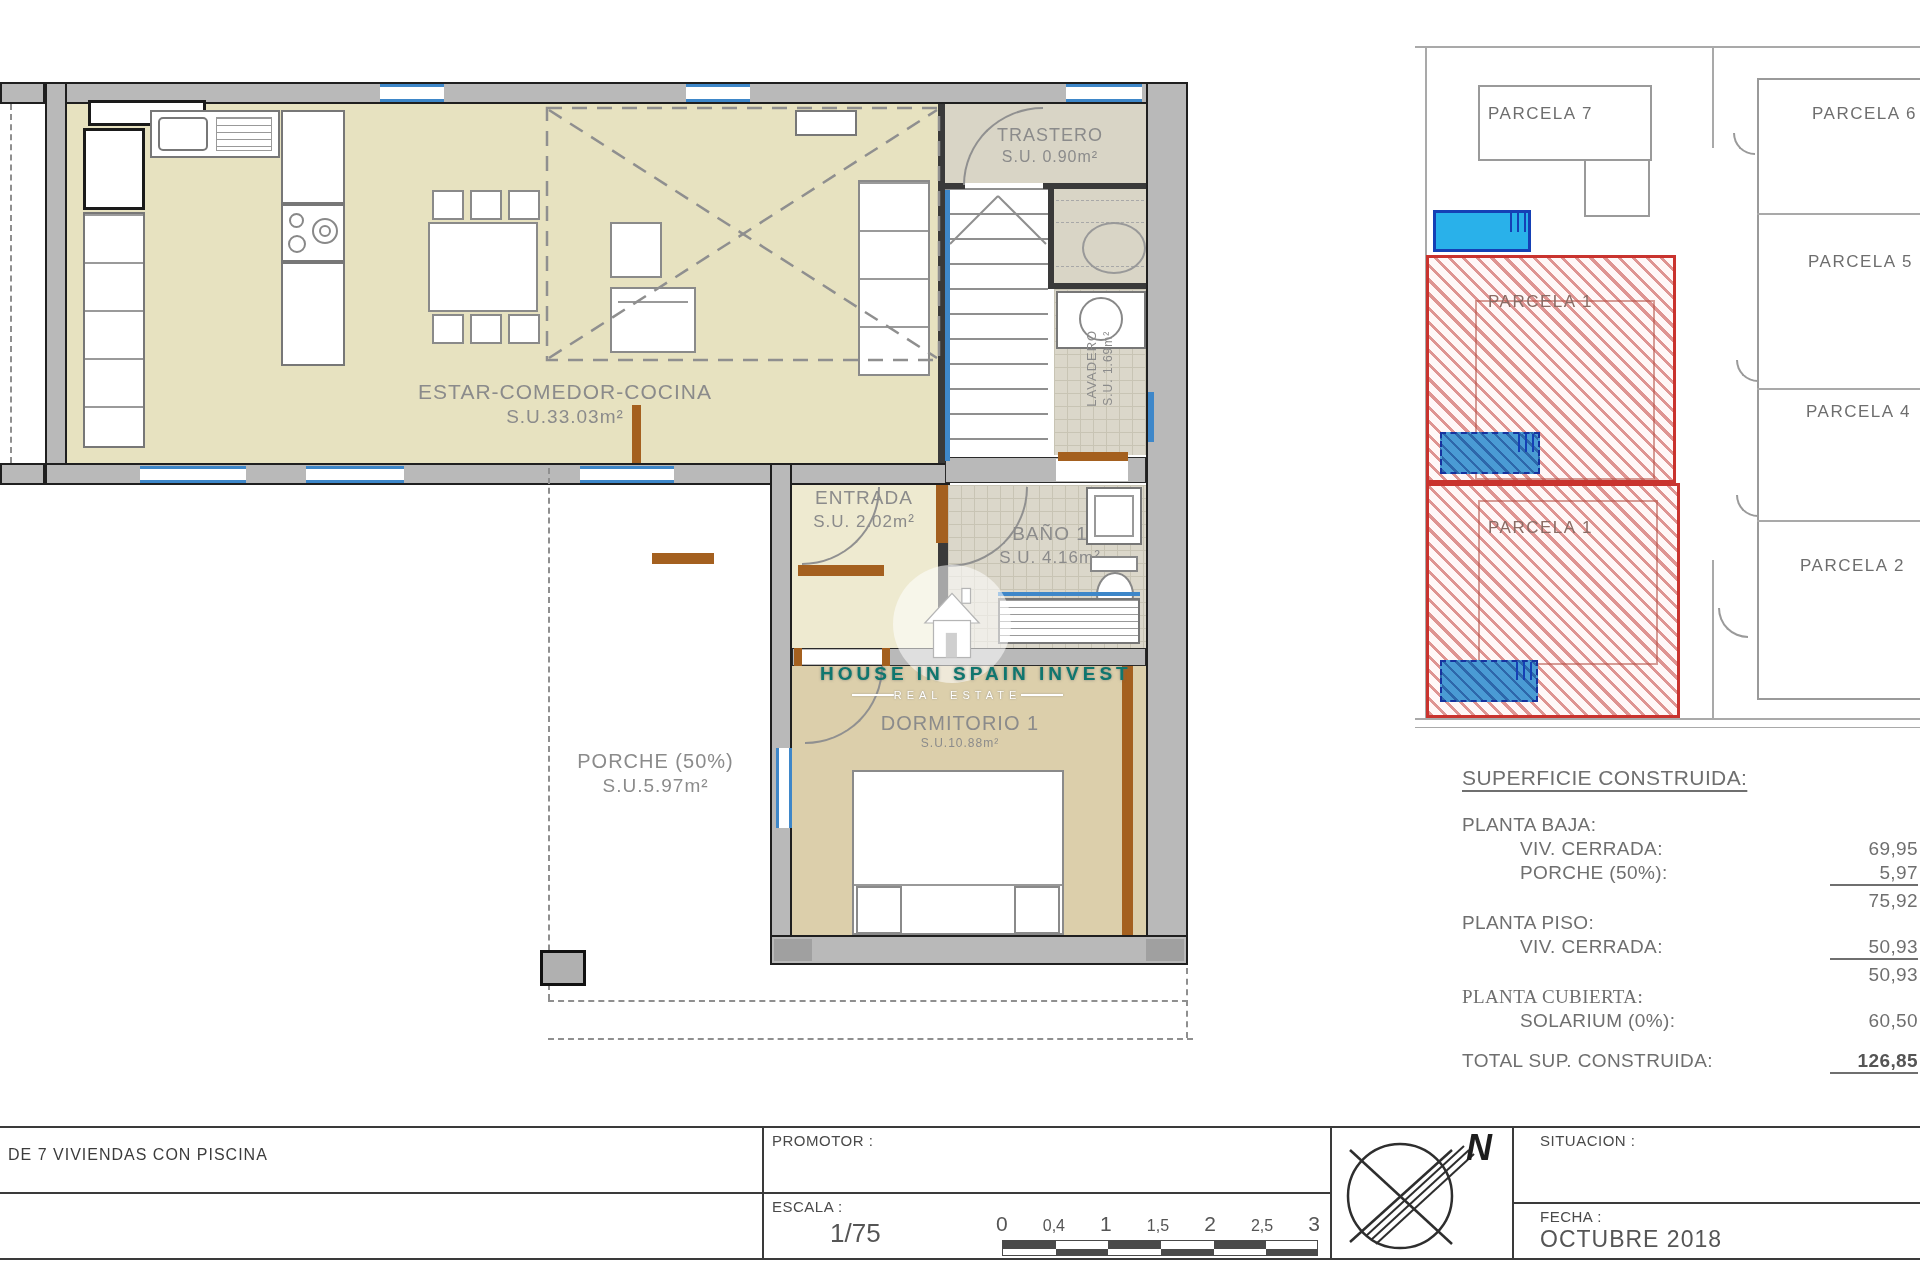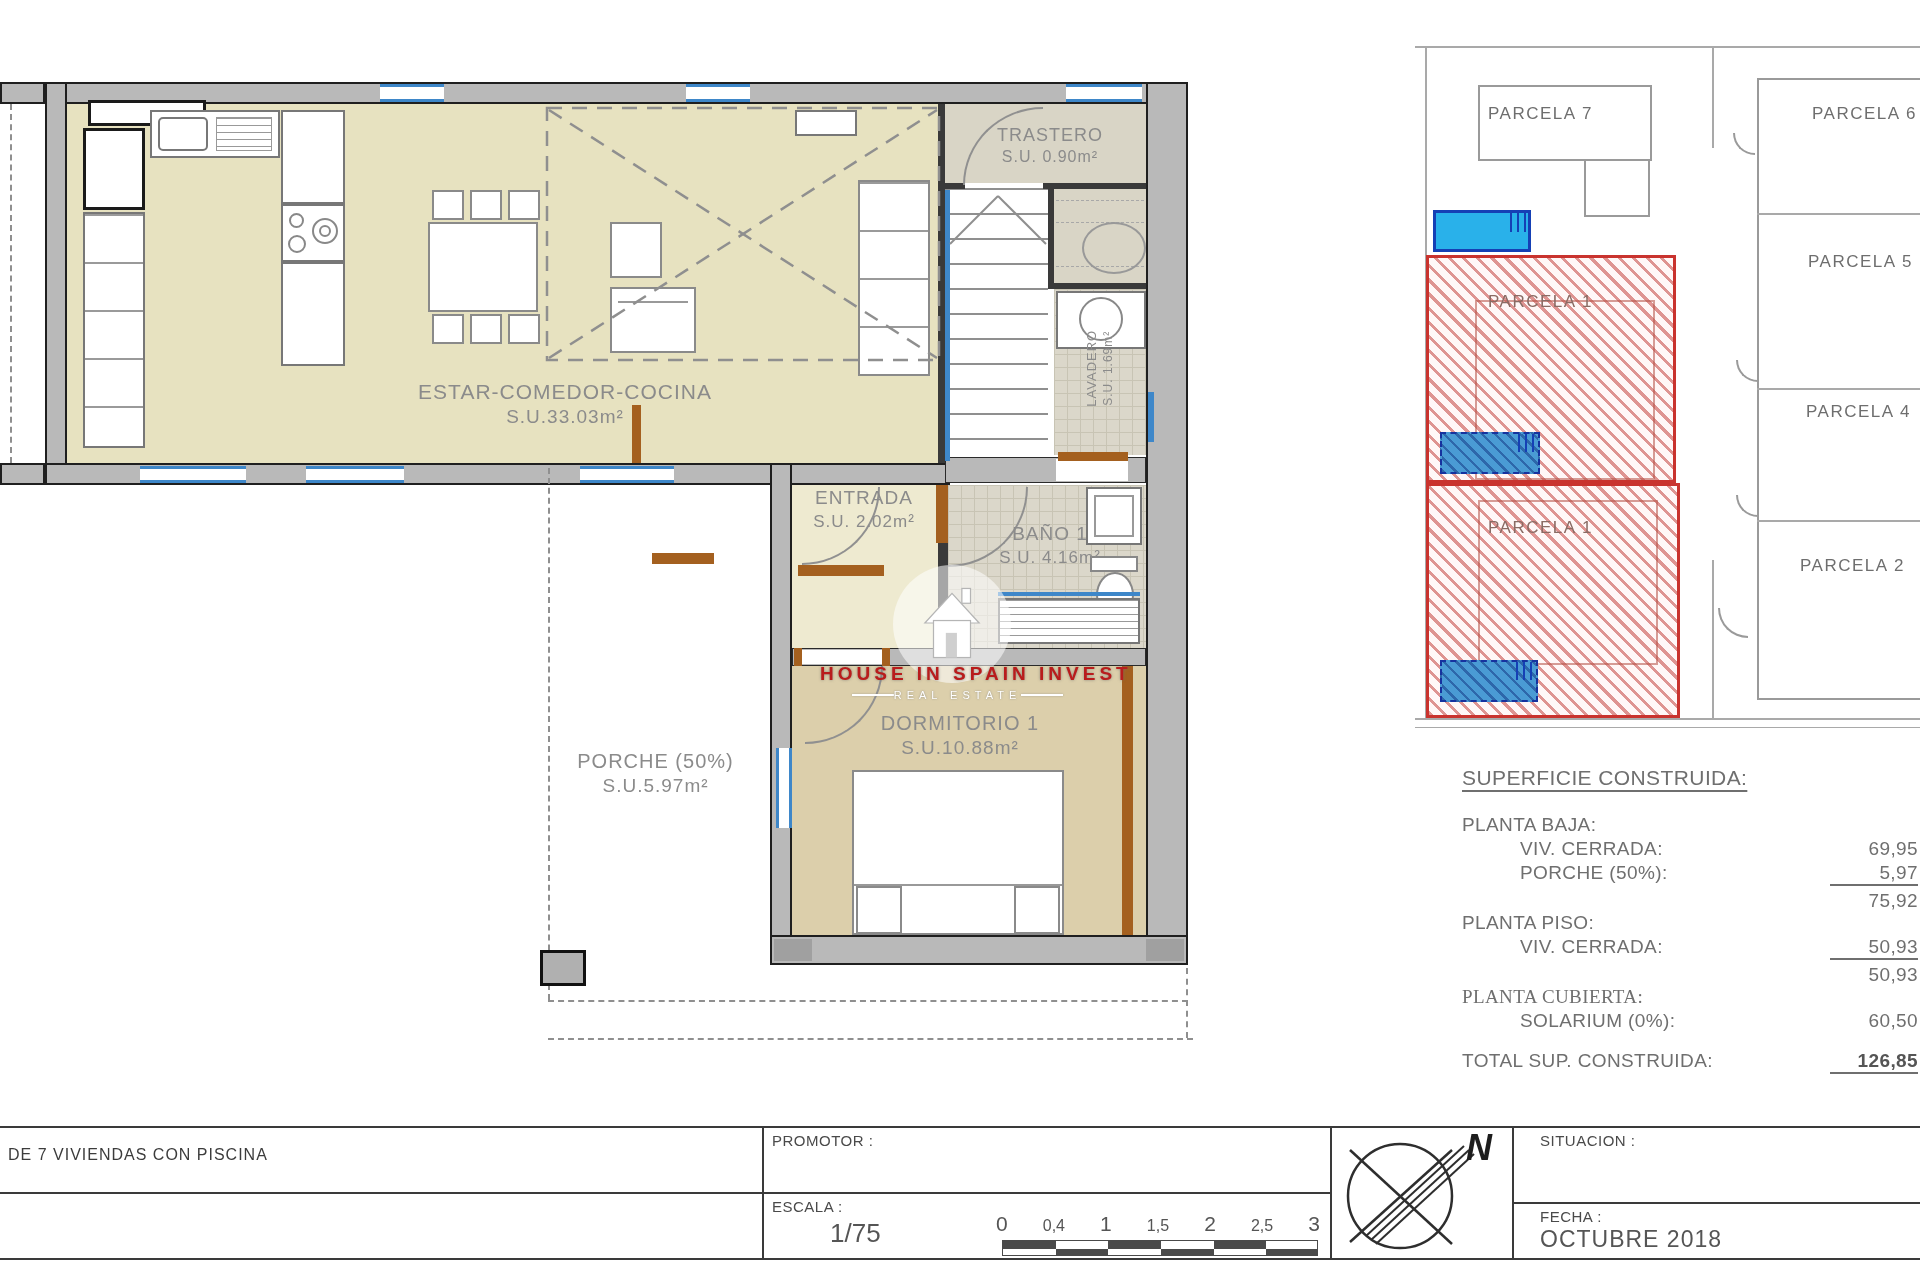--- a/index.html
+++ b/index.html
@@ -39,21 +39,21 @@
   .steps{background-image:repeating-linear-gradient(90deg,#1540b5 0 2px,transparent 2px 7px);}
   .sp-line{background:#a9a9a9;}
   .sp-bld{background:#fff;border:2px solid #9a9a9a;}
   .sp-lbl{color:#6e6e6e;font-size:17px;letter-spacing:1.5px;white-space:nowrap;}
   .sp-lbl-red{color:#8a6b64;font-size:17px;letter-spacing:1.5px;white-space:nowrap;}
   .tbl-txt{color:#6f6f6f;font-size:19px;letter-spacing:.4px;white-space:nowrap;}
   .tbl-val{color:#6f6f6f;font-size:19px;letter-spacing:.4px;text-align:right;width:88px;}
   .uline{border-bottom:2px solid #6f6f6f;}
   .tb-line{background:#3a3a3a;}
   .tb-small{font-size:15px;color:#4a4a4a;letter-spacing:.5px;white-space:nowrap;}
-  .wm-t1{color:#b91c1c;font-weight:bold;font-size:19px;letter-spacing:4px;text-align:center;
+  .wm-t1{color:#0f766e;font-weight:bold;font-size:19px;letter-spacing:4px;text-align:center;
          text-shadow:0 0 3px rgba(110,110,110,.75);white-space:nowrap;}
   .wm-t2{color:#fff;font-size:11px;letter-spacing:5px;text-shadow:0 0 2px rgba(110,110,110,.7);white-space:nowrap;}
   .wm-dash{height:2px;width:42px;background:#fff;box-shadow:0 0 2px rgba(120,120,120,.6);}
   .tick-big{font-size:21px;color:#555;}
   .tick-small{font-size:16px;color:#555;}
 </style>
 </head>
 <body>
 
 <div class="page">
@@ -194,21 +194,21 @@
     <div class="abs lbl" style="left:788px;top:486px;width:152px;font-size:19px;">
       <div>ENTRADA</div>
       <div style="font-size:17px;">S.U. 2.02m²</div>
     </div>
     <div class="abs lbl" style="left:960px;top:522px;width:180px;font-size:19px;">
       <div>BAÑO 1</div>
       <div style="font-size:17px;">S.U. 4.16m²</div>
     </div>
     <div class="abs lbl" style="left:845px;top:710px;width:230px;font-size:20px;">
       <div>DORMITORIO 1</div>
-      <div style="font-size:19px;">S.U.10.88m²</div>
+      <div style="font-size:12px;">S.U.10.88m²</div>
     </div>
     <div class="abs lbl" style="left:548px;top:748px;width:215px;font-size:20px;">
       <div>PORCHE (50%)</div>
       <div style="font-size:19px;">S.U.5.97m²</div>
     </div>
 
     <div class="abs" style="left:820px;top:565px;width:275px;height:150px;">
       <div class="abs" style="left:73px;top:0;width:118px;height:118px;border-radius:50%;background:rgba(255,255,255,.55);"></div>
       <svg class="abs" style="left:95px;top:16px;" width="74" height="84" viewBox="0 0 60 68">
         <rect x="38" y="6" width="7" height="12" fill="#fff" stroke="#b5b5b5" stroke-width="1"></rect>

